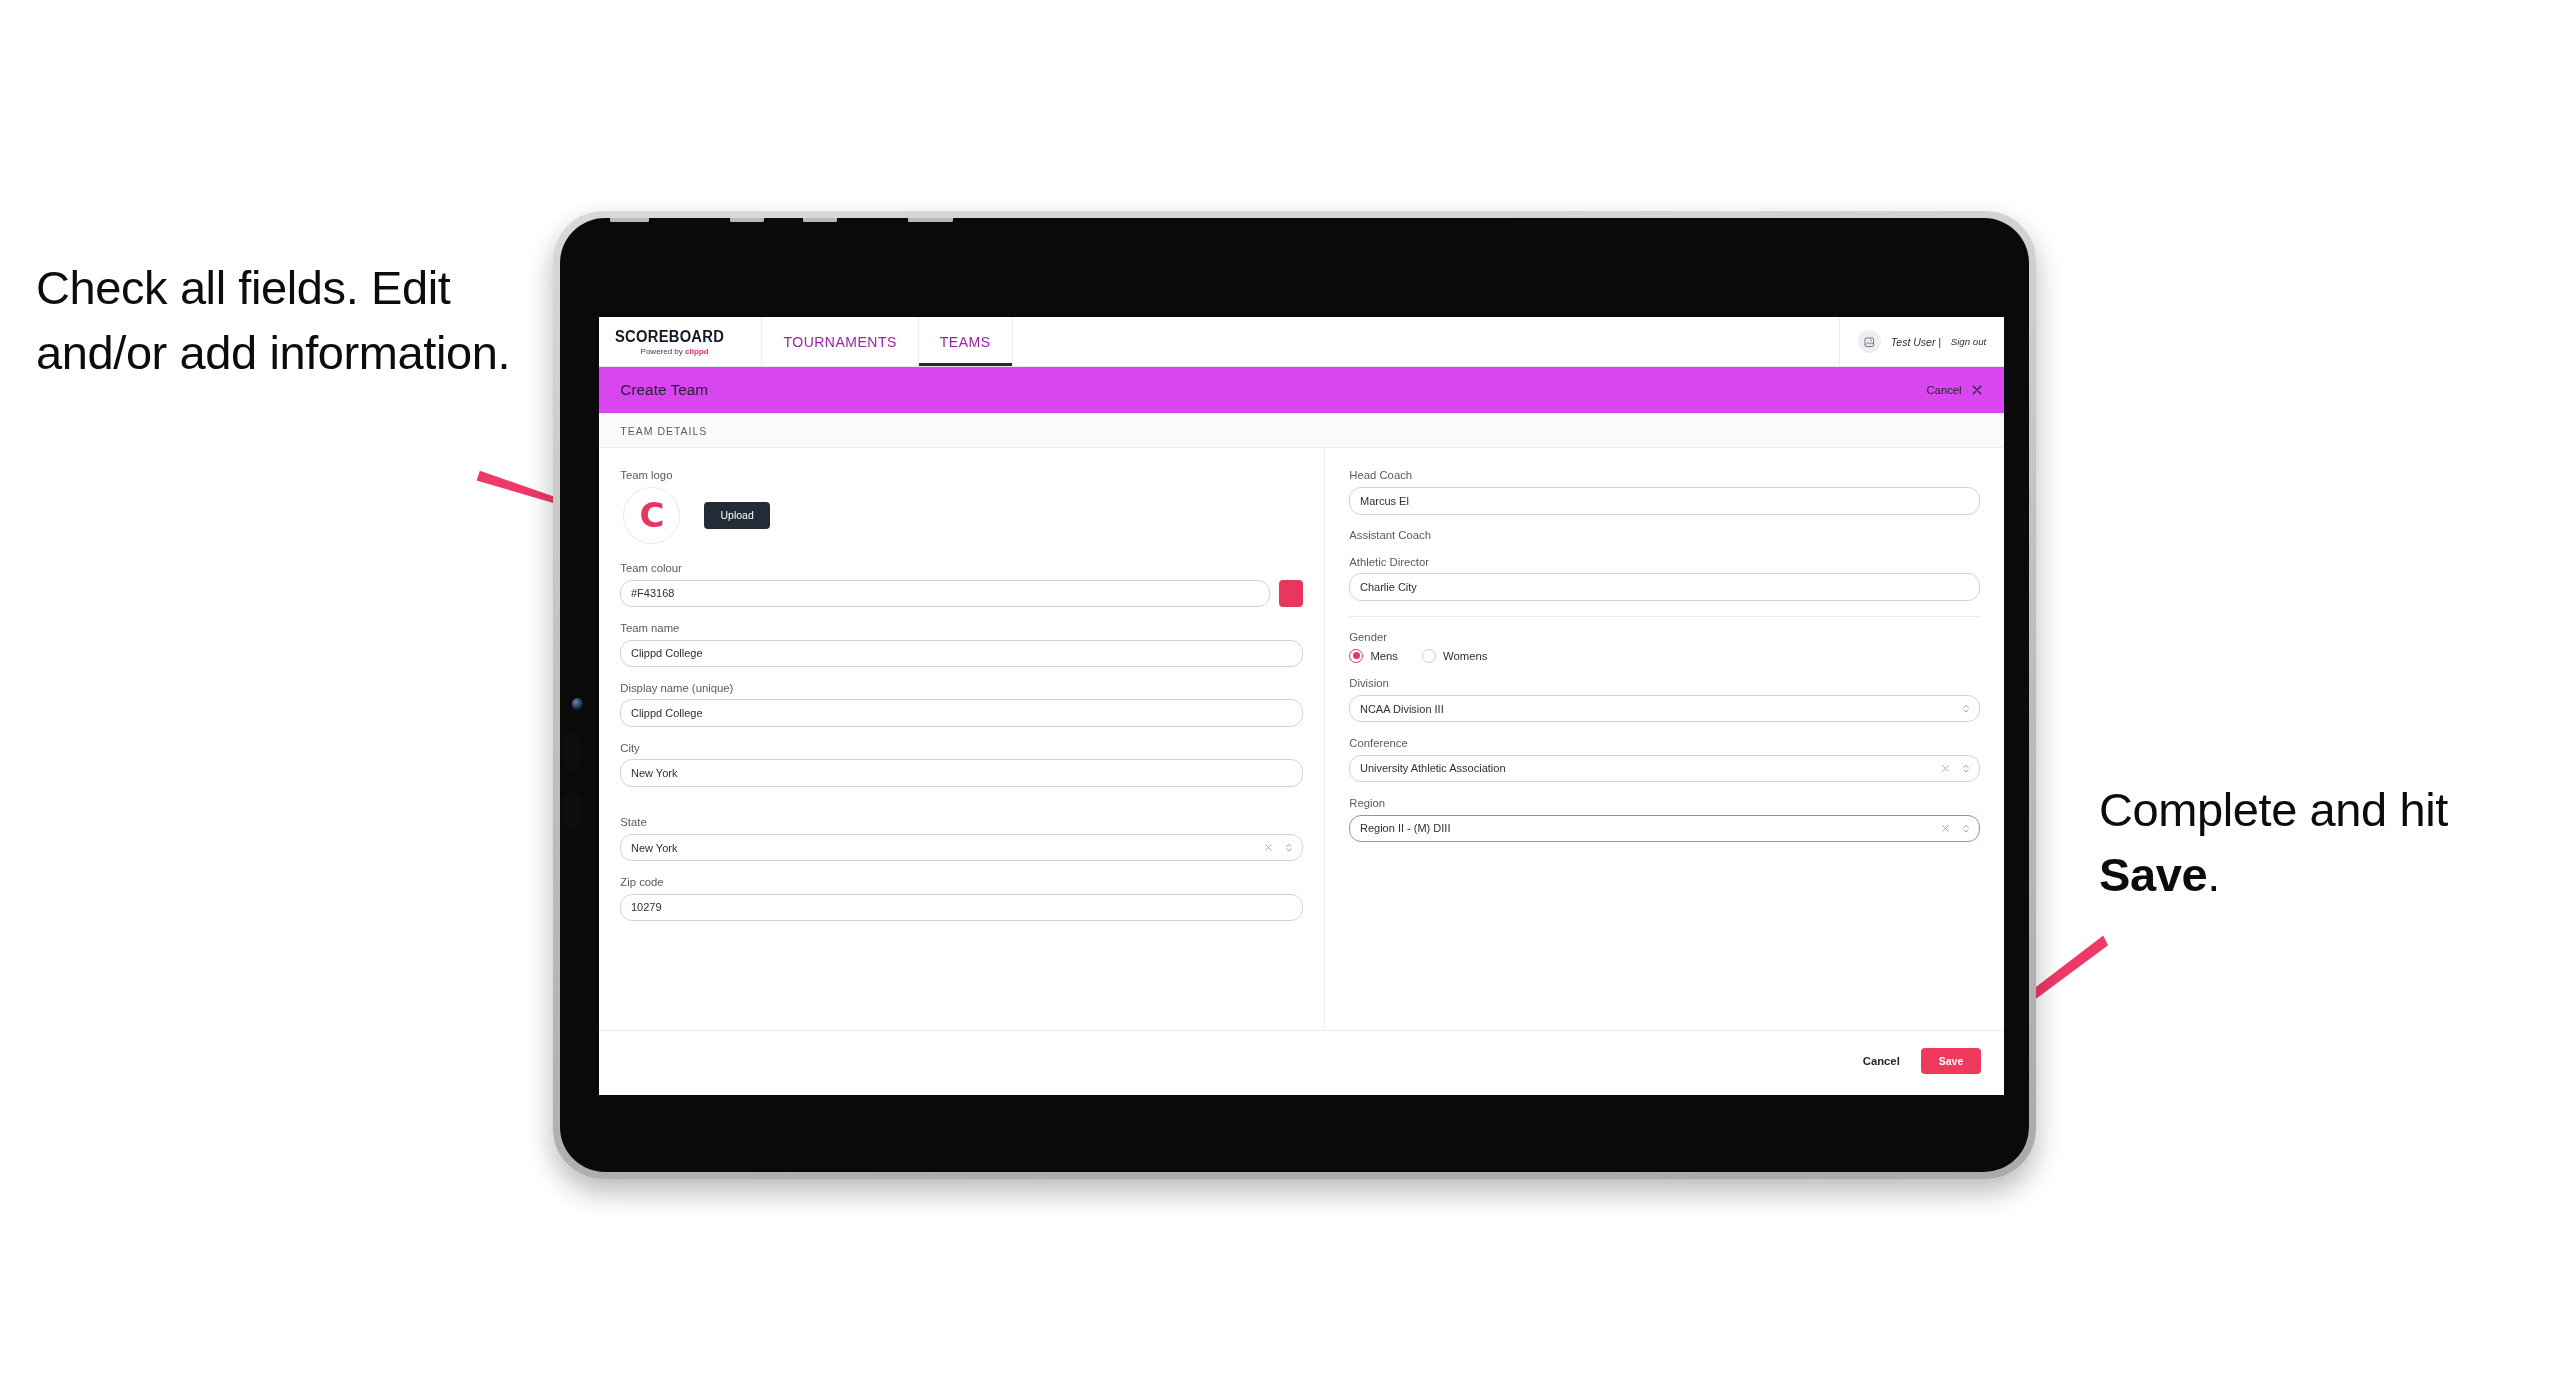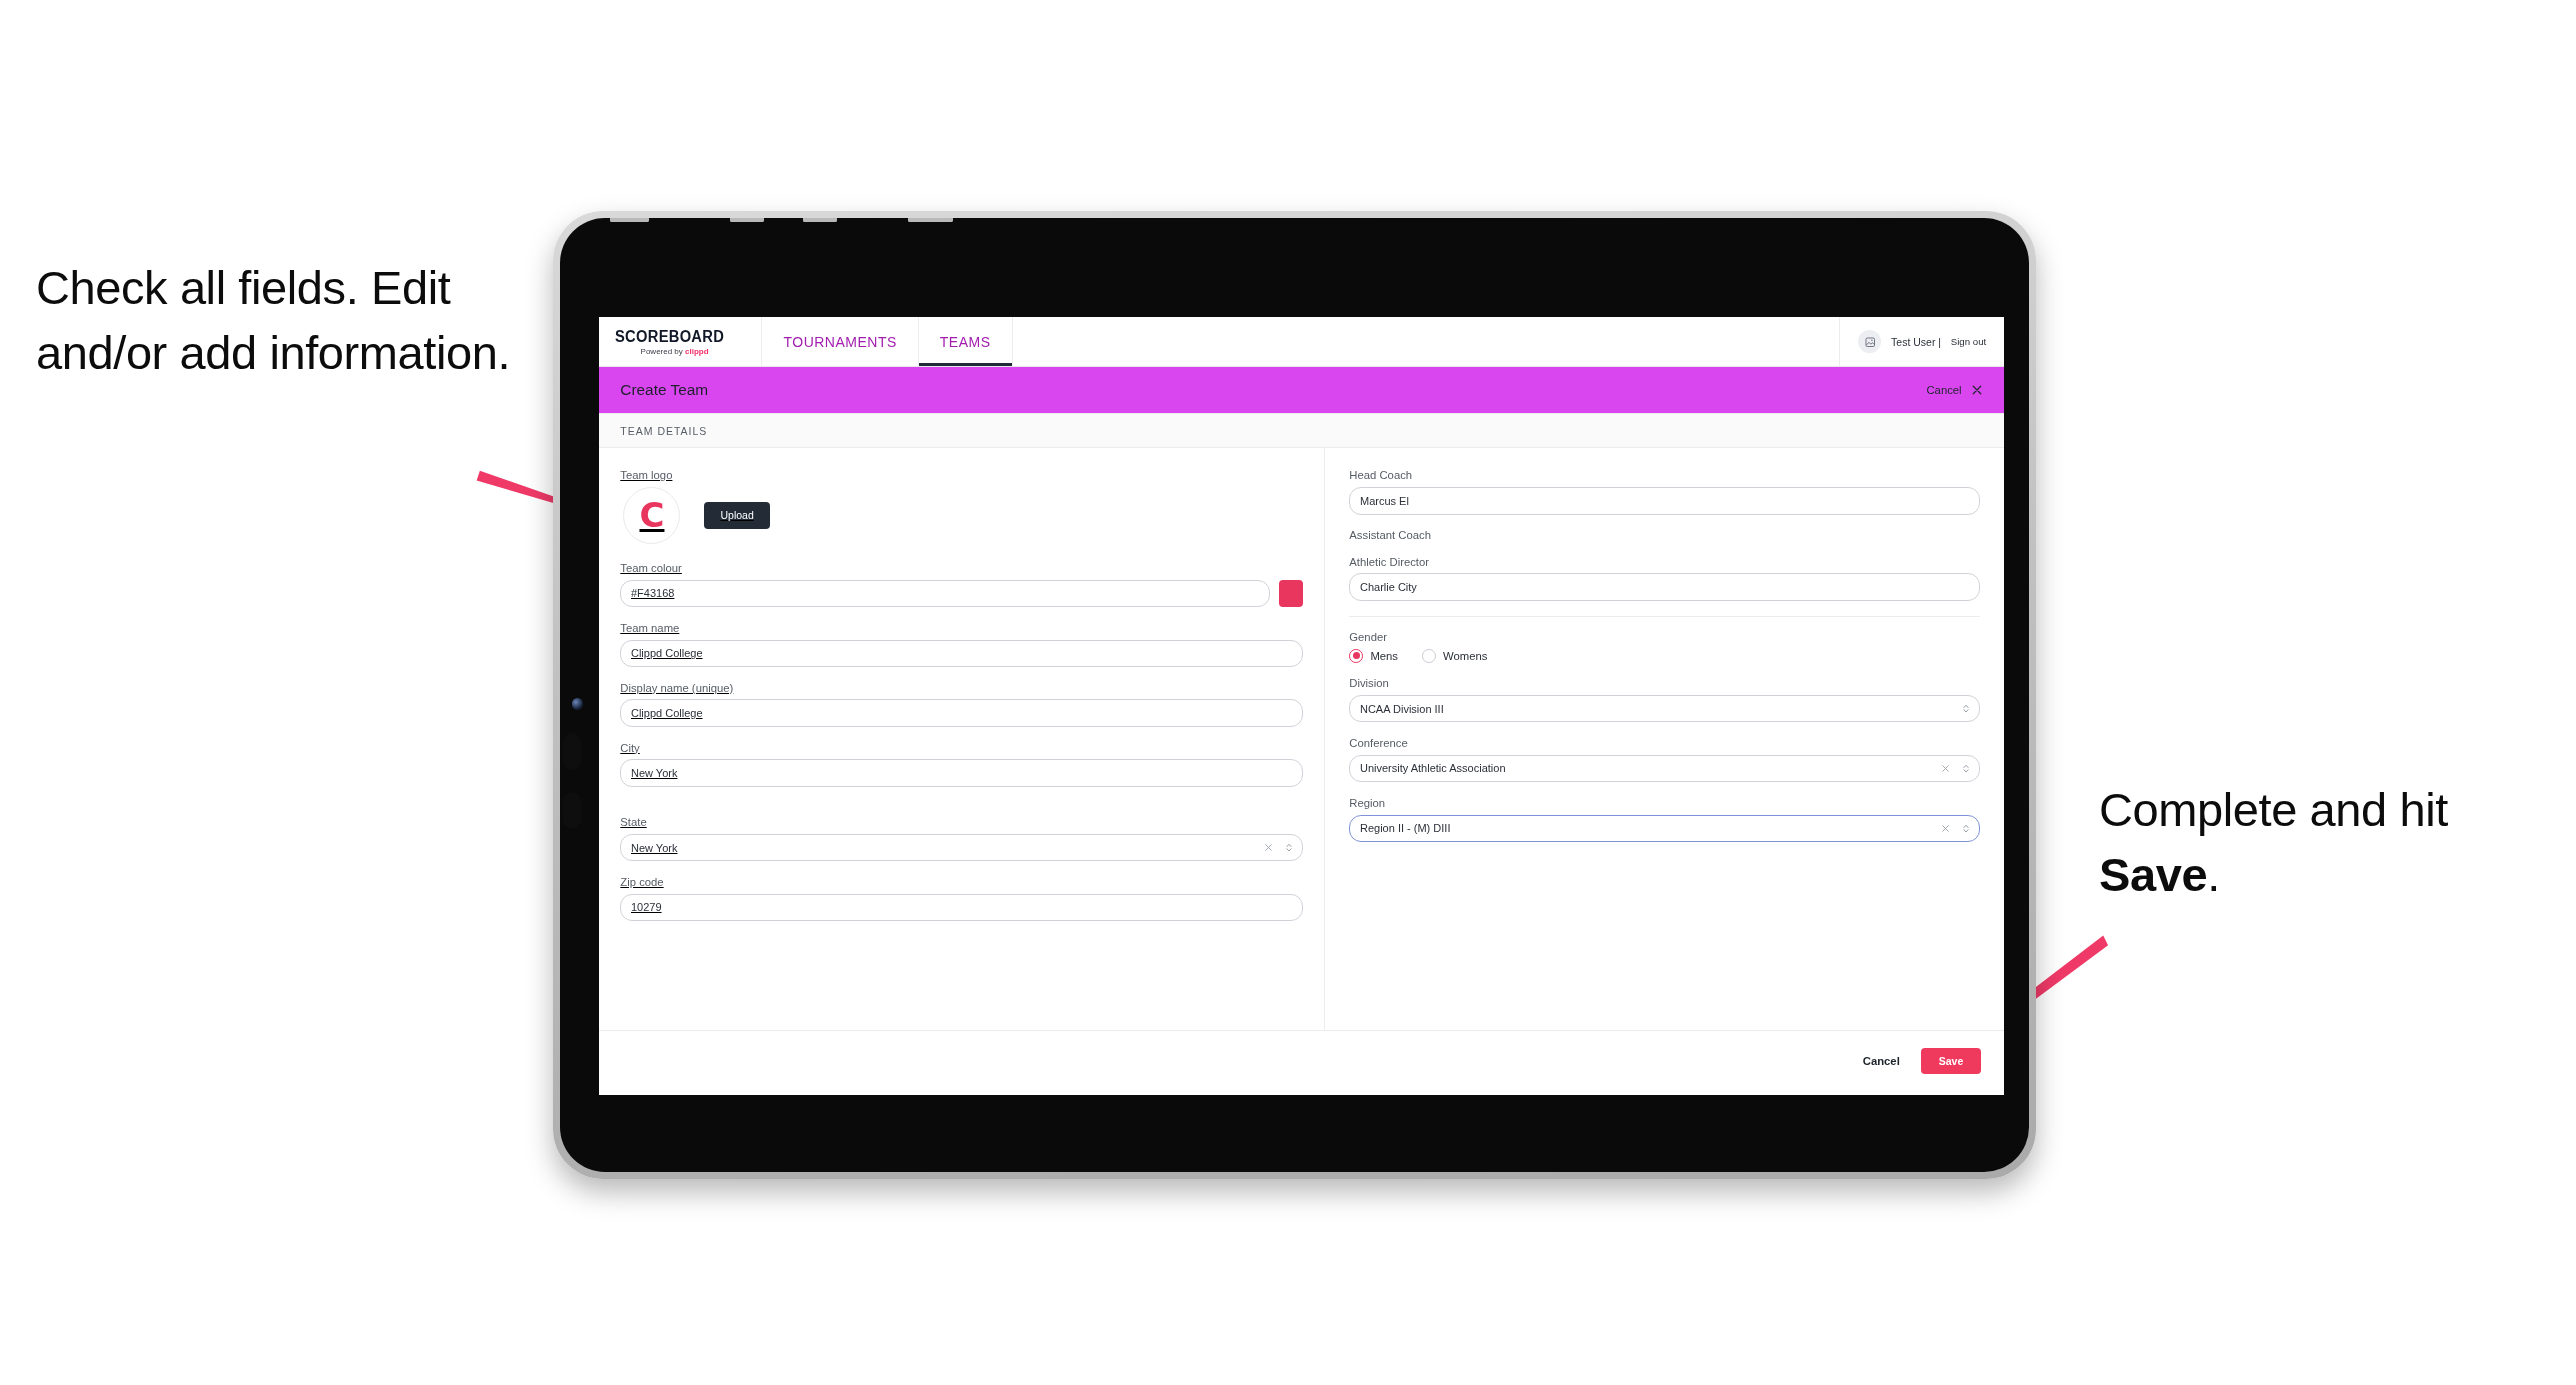--- a/index.html
+++ b/index.html
@@ -71,21 +71,21 @@
   #brand .bsub .pink { color:#f43168; font-weight:700; }
   .navtab {
     display:flex; align-items:center; padding: 0 21px;
     font-size: 14px; letter-spacing: 0.5px; color:#a21caf;
     border-right:0.8px solid #ededed; cursor:pointer; position:relative;
   }
   .navtab.active::after {
     content:""; position:absolute; left:0; right:0; bottom:0; height:3.2px; background:#1f2937;
   }
   #nav-spacer { flex:1; border-right:0.8px solid #ededed; }
-  #userbox { display:flex; align-items:center; gap:9.7px; padding: 0 18px; }
+  #userbox { display:flex; align-items:center; gap:9.7px; padding: 0 18px; font-style: italic; }
   #avatar { width:23px; height:23px; border-radius:50%; background:#eceef1;
             display:flex; align-items:center; justify-content:center; }
   #userbox .uname { font-size:10.5px; color:#2b2f38; }
   #userbox .signout { font-size:9.7px; color:#2b2f38; cursor:pointer; }
 
   
   #pagehead {
     height: 47px; display:flex; align-items:center; justify-content:space-between;
     padding: 0 21px; border-bottom:0.8px solid #ececec; background:#d946ef;
   }
@@ -94,21 +94,21 @@
 
   
   #sectionbar {
     height: 34px; background:#fafafa; border-bottom:0.8px solid #ececec;
     display:flex; align-items:center; padding: 0 21px;
     font-size: 10.5px; letter-spacing: 1px; color:#575c66;
   }
 
   
   #formbody { display:flex; height: 582px; background:#fff; }
-  #colLeft  { width: 726px; padding: 21px 21px 0 21px; border-right:0.8px solid #ededed;text-decoration:underline; }
+  #colLeft  { width: 726px; padding: 21px 21px 0 21px; border-right:0.8px solid #ededed; }
   #colRight { flex:1; padding: 21px 24px 0 24px; }
 
   .field { margin-bottom: 14.6px; }
   .flabel { font-size: 11.3px; color:#555b64; margin-bottom: 5.7px; display:block; }
   .fctl {
     height: 27.6px; border:0.8px solid #cfd3d8; border-radius:12px; background:#fff;
     display:flex; align-items:center; padding: 0 9.7px;
     font-size: 11px; color:#2b2f38;
   }
   .fctl.focus { border-color:#7f93d8; }

